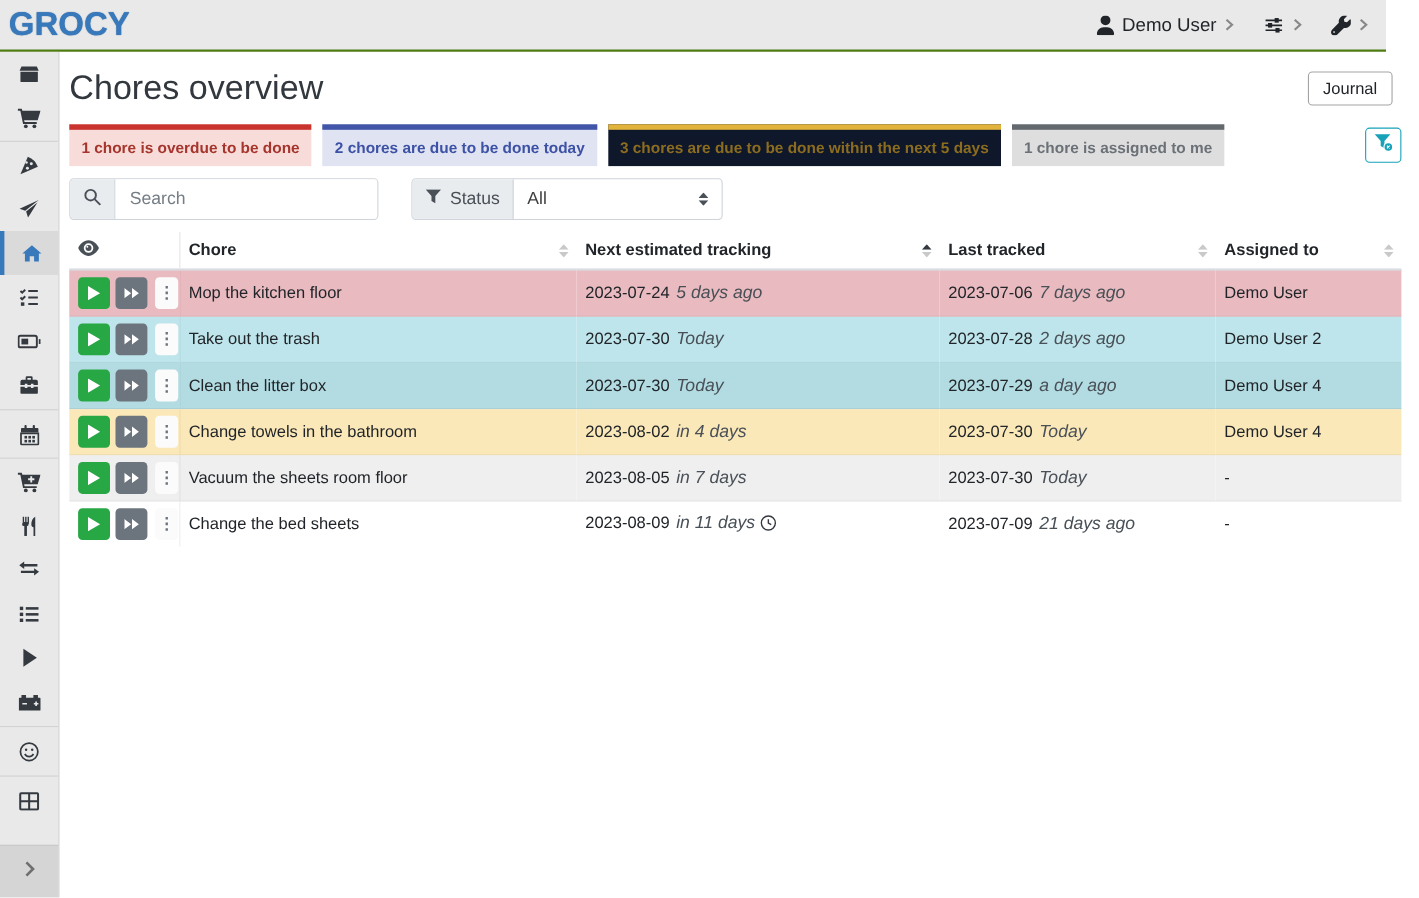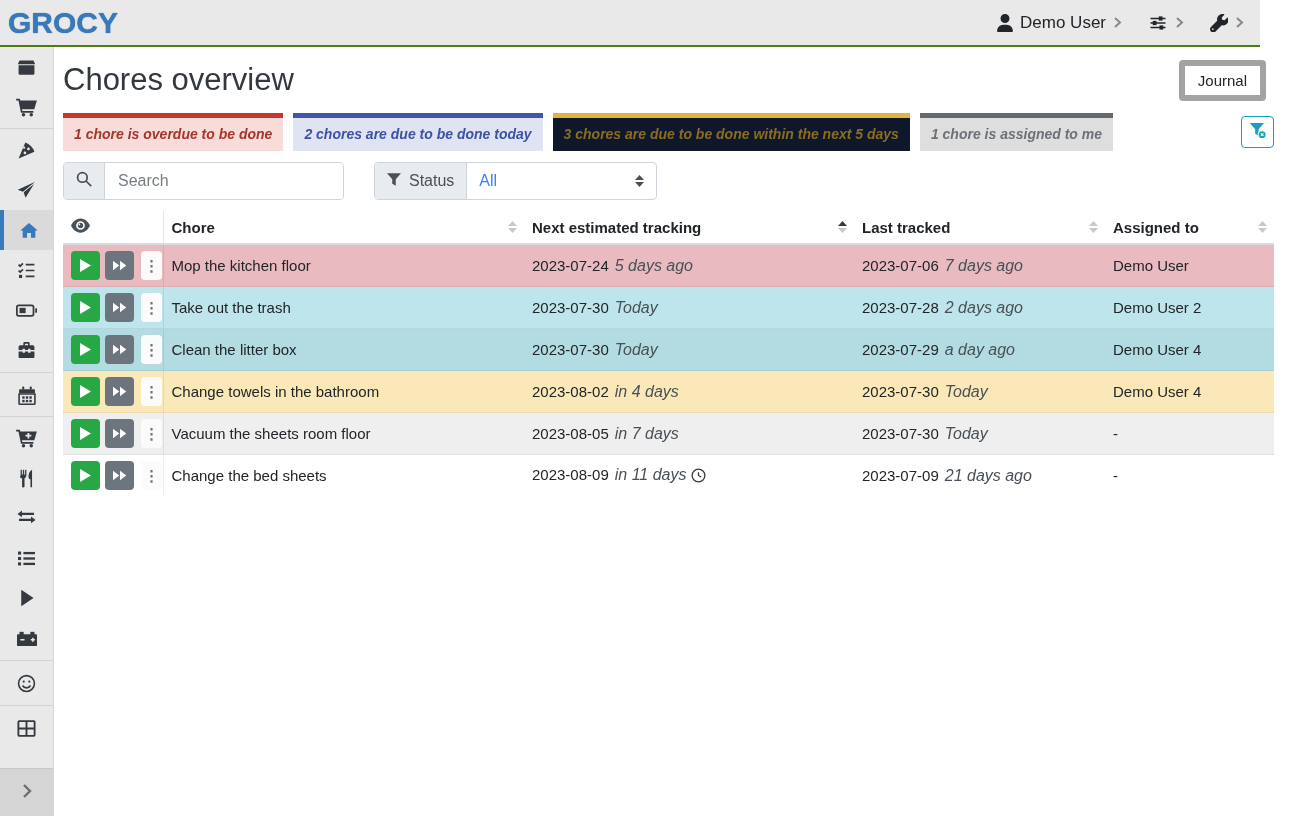--- a/index.html
+++ b/index.html
@@ -26,42 +26,42 @@
   .side-sep.m2 { margin:2px 0; }
   .side-toggle { position:absolute; bottom:0; left:0; width:53px; height:48px; background:#d5d5d5;
                  border-top:1px solid #c8c8c8; display:flex; align-items:center; justify-content:center;
                  color:#6e6e6e; cursor:pointer; }
 
   
   .main { position:absolute; top:47px; left:55px; width:1235px; padding:0 16px 0 8px; }
 
   .title-row { display:flex; align-items:center; justify-content:space-between; margin-top:8px; height:50px; }
   .page-title { font-size:31px; font-weight:500; color:#32383e; }
-  .journal-btn { background:#fff; border:6px solid #a3a3a3; border-radius:4px; padding:6px 13px;
+  .journal-btn { background:#fff; border:1px solid #a3a3a3; border-radius:4px; padding:6px 13px;
                  font-size:15px; color:#212529; cursor:pointer; margin-right:8px; font-family:inherit; }
 
   .banner-row { display:flex; align-items:flex-start; margin-top:8px; }
   .banner { margin-right:10px; border-top:5px solid; padding:8px 11px 9px 11px; font-size:14px;
-            font-weight:700; white-space:nowrap; cursor:pointer;font-style:italic; }
+            font-weight:700; white-space:nowrap; cursor:pointer; }
   .b-danger    { border-color:#c9342e; background:#f8dcd9; color:#a5352d; }
   .b-primary   { border-color:#4156a8; background:#dfe3f2; color:#3d51a5; }
   .b-warning   { border-color:#e2b33c; background:#0f172a; color:#8c6d1f; }
   .b-secondary { border-color:#64696e; background:#dedede; color:#6b7177; }
   .filter-clear-btn { margin-left:auto; width:33px; height:32px; background:#fff; border:1px solid #17a2b8;
                       border-radius:4px; display:flex; align-items:center; justify-content:center;
                       cursor:pointer; margin-top:3px; }
 
   .filters-row { display:flex; margin-top:11px; }
   .igroup { display:flex; height:38px; border:1px solid #ced4da; border-radius:4px; overflow:hidden; background:#fff; }
   .iprepend { background:#e9ecef; border-right:1px solid #ced4da; display:flex; align-items:center;
               padding:0 12px; gap:8px; color:#495057; font-size:16px; }
   .search-input { border:none; outline:none; width:238px; padding:0 13px; font-size:16px; color:#495057;
                   font-family:inherit; }
   .search-input::placeholder { color:#757d85; }
-  .fselect { display:flex; align-items:center; font-size:16px; color:#3b82f6; padding:0 12px; cursor:pointer;
+  .fselect { display:flex; align-items:center; font-size:16px; color:#404040; padding:0 12px; cursor:pointer;
              justify-content:space-between; }
   .caret { display:flex; flex-direction:column; gap:2px; margin-left:8px; }
   .g-search { margin-right:30px; }
   .g-status { margin-right:54px; }
   .g-status .fselect { width:189px; }
   .g-assign .fselect { width:144px; }
 
   
   table { width:100%; border-collapse:collapse; table-layout:fixed; margin-top:11px; }
   col.c-actions { width:100px; } col.c-chore { width:361px; } col.c-next { width:330px; }

